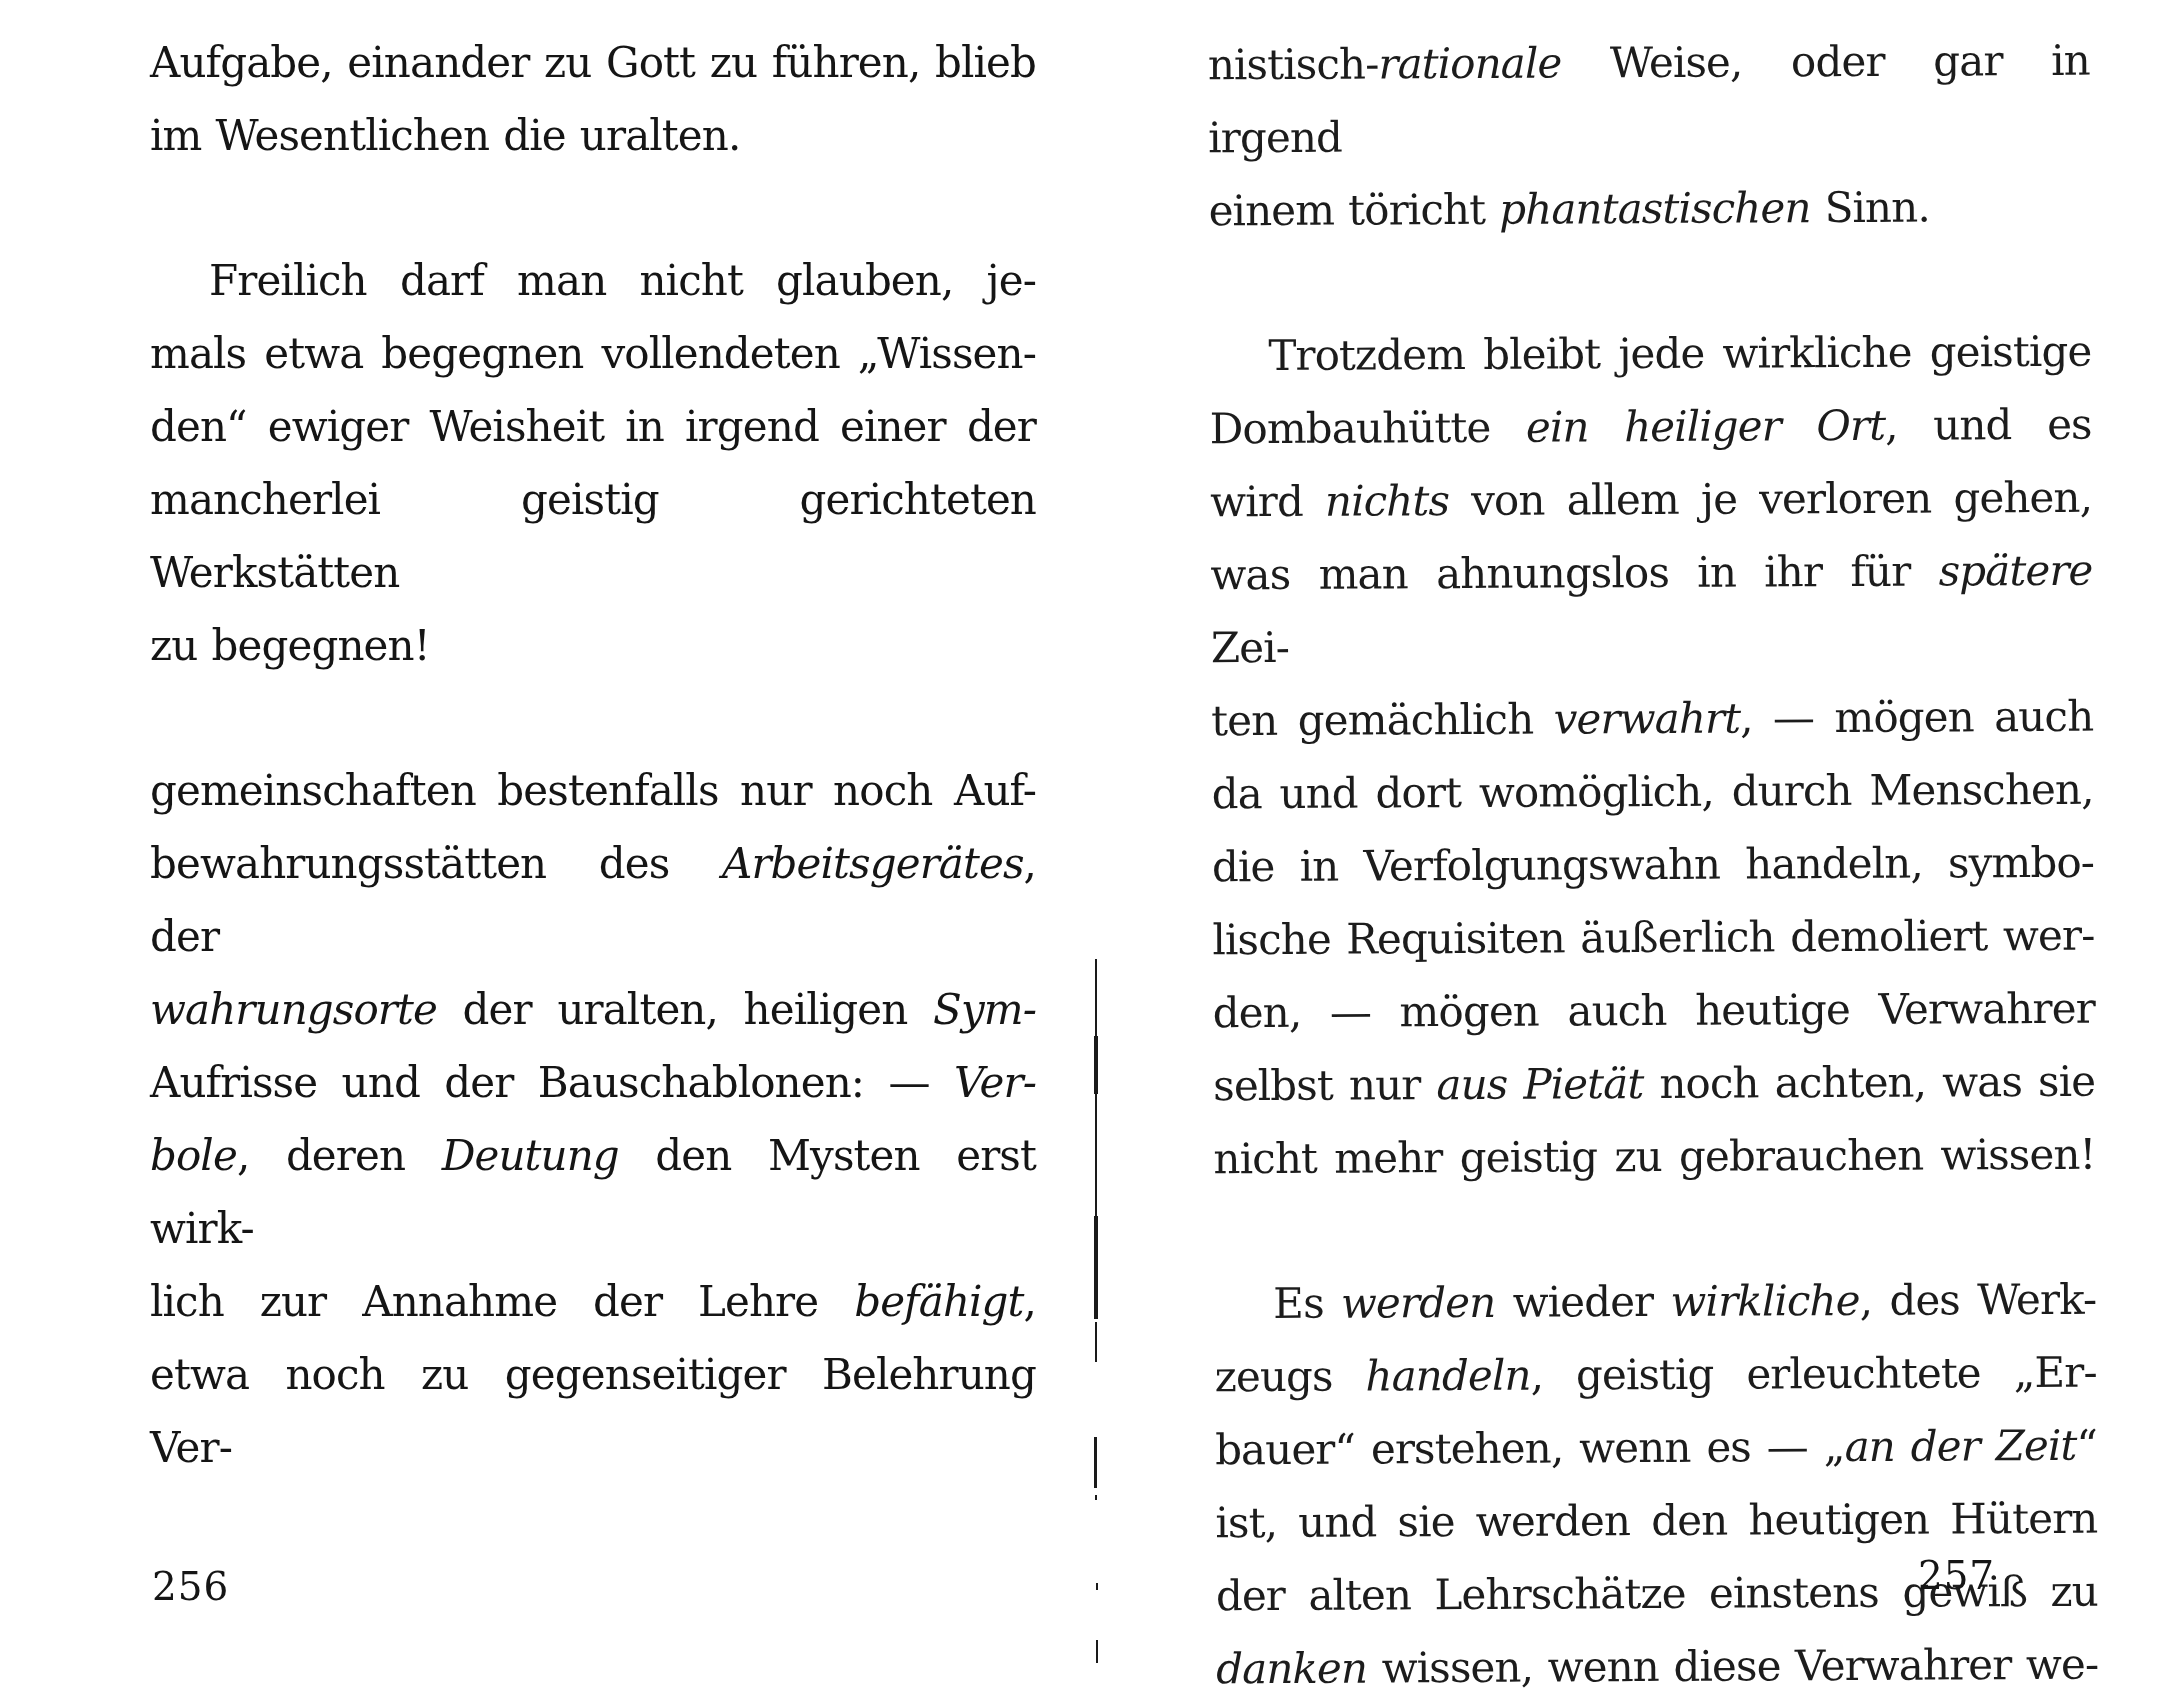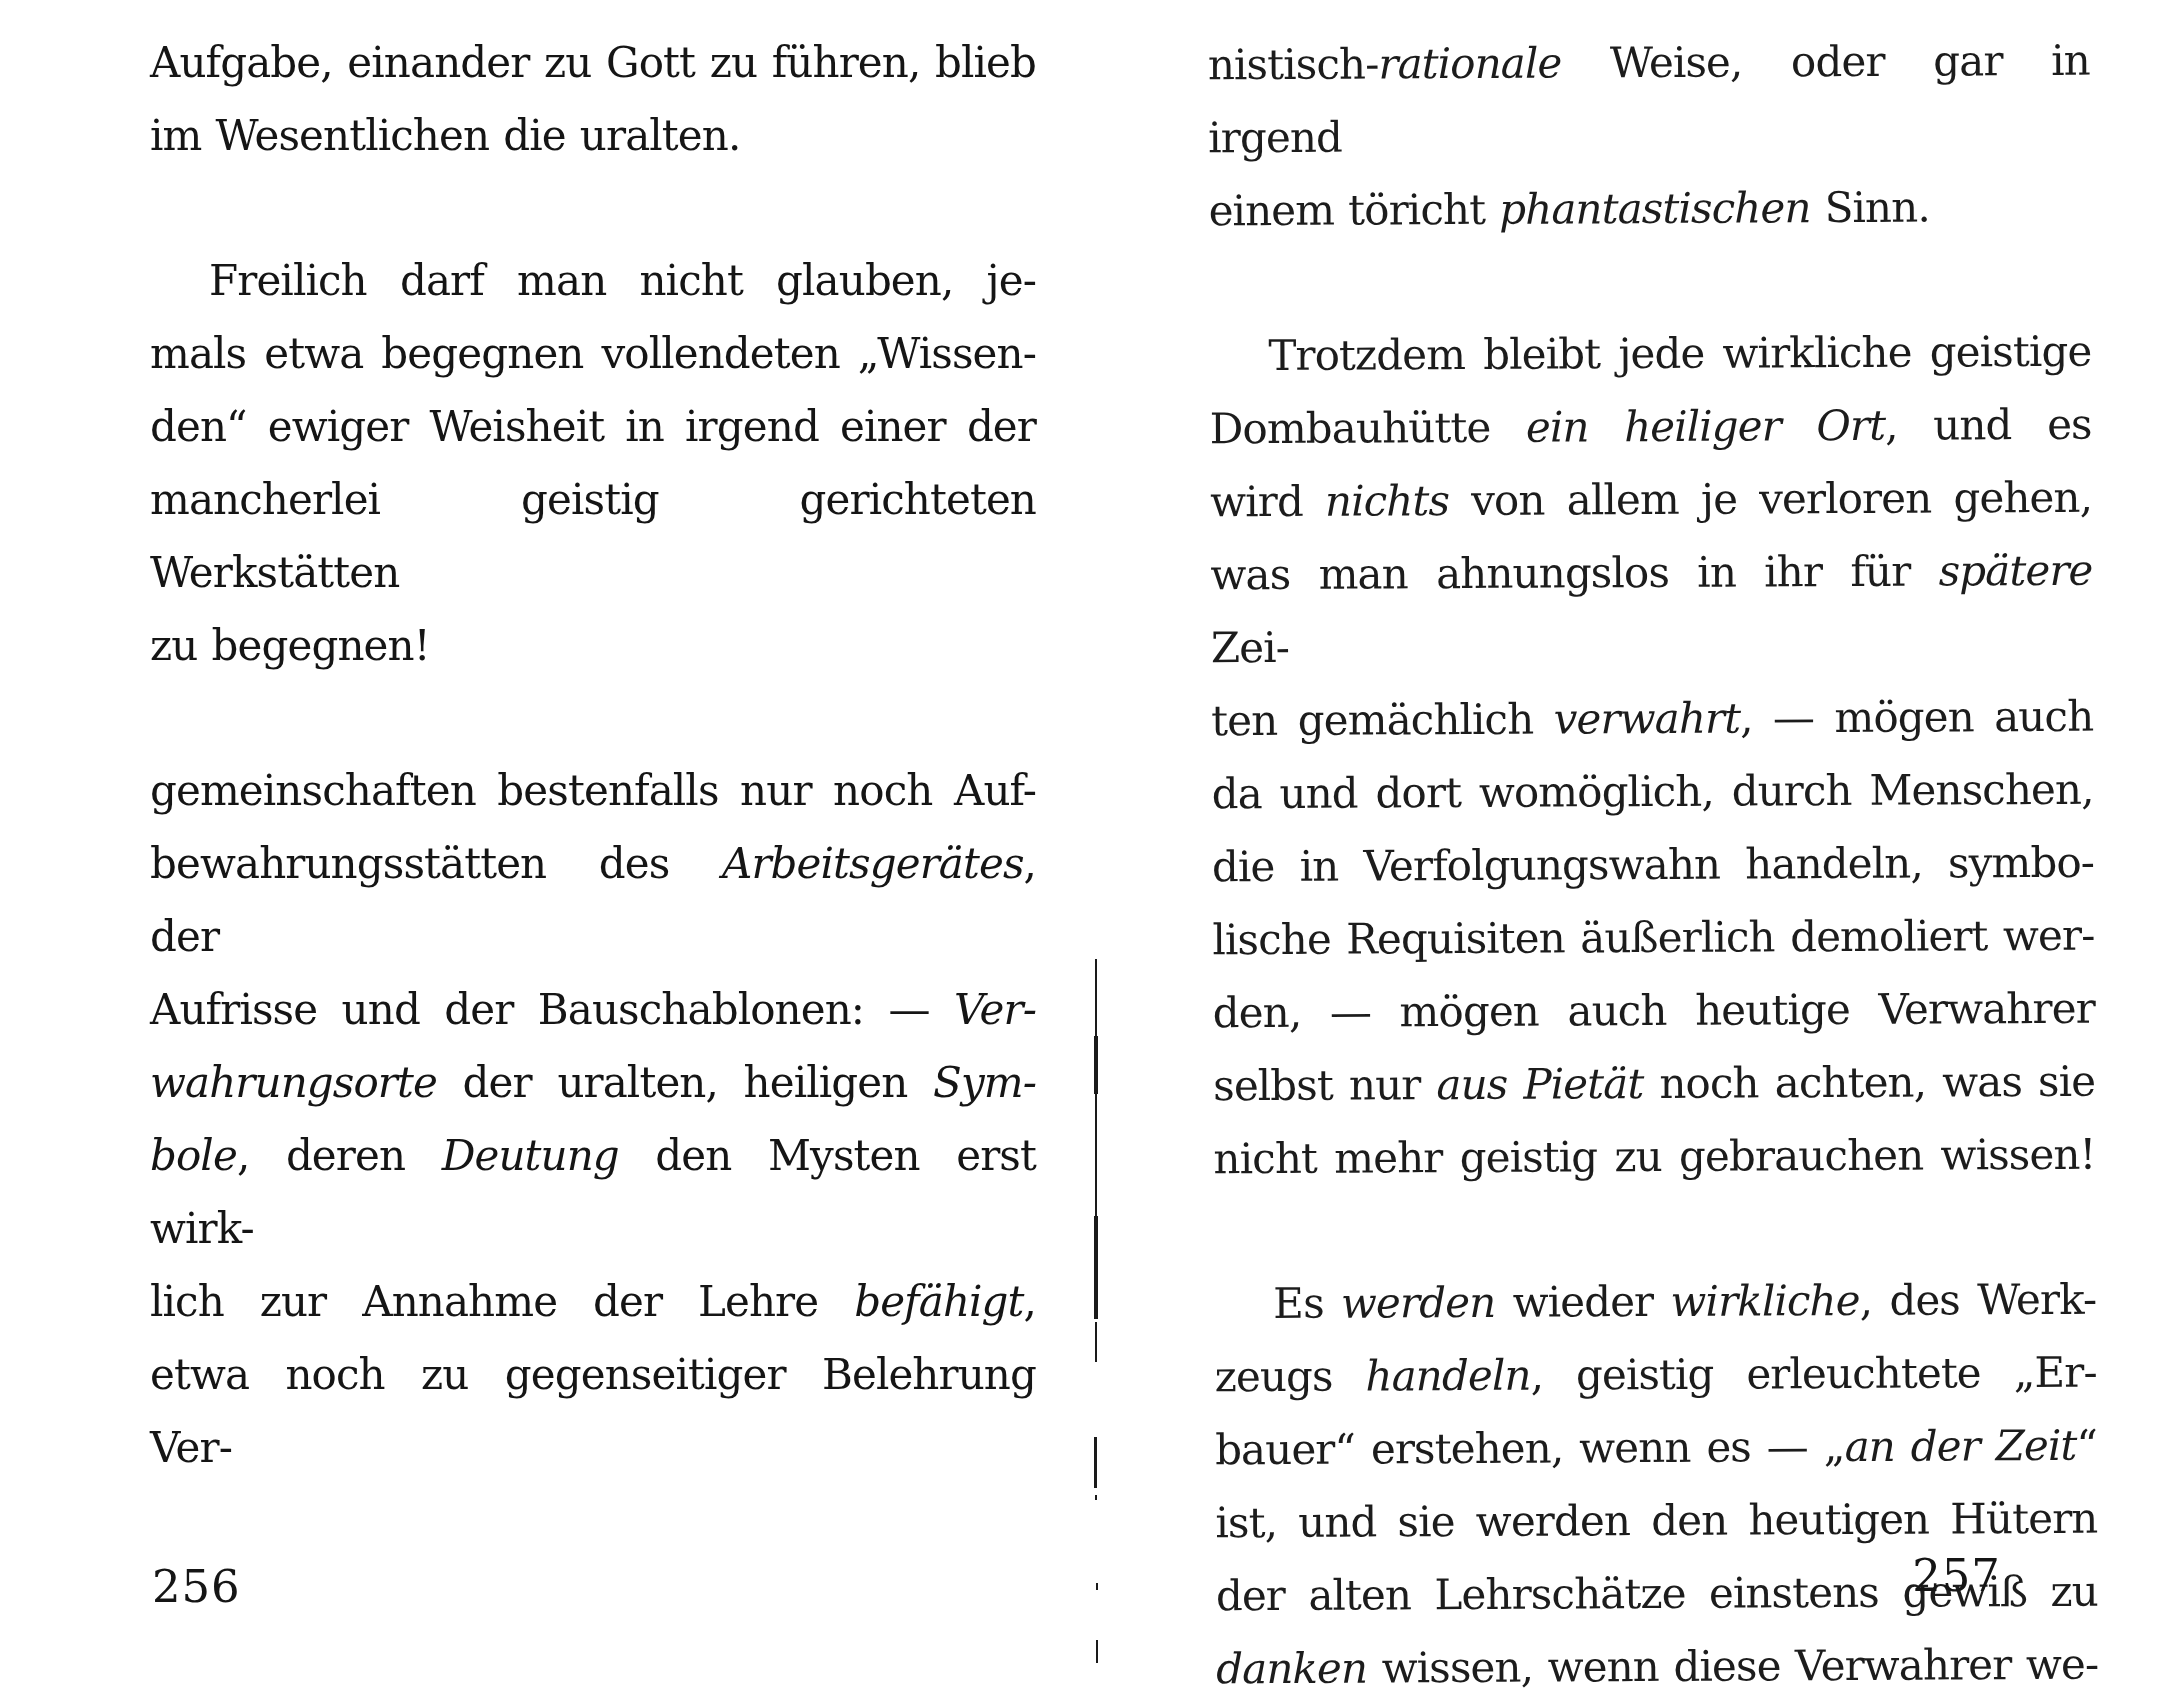--- a/index.html
+++ b/index.html
@@ -42,21 +42,21 @@
     text-align-last: justify;
   }
   .line.indent { text-indent: 59px; }
   .line.no-justify {
     text-align: left;
     text-align-last: left;
   }
   .line em { font-style: italic; }
   .page-number {
     position: absolute;
-    font-size: 45px;
+    font-size: 39px;
     line-height: 49px;
     letter-spacing: 0.9px;
   }
   .pn-left { left: 152px; top: 1562px; }
   .pn-right { left: 1869px; top: 1551px; width: 175px; text-align: center; }
   .gutter-mark {
     position: absolute;
     background: #1a1a1a;
   }
   .g1 { left: 1095px; top: 959px; width: 1.7px; height: 77px; }
@@ -80,22 +80,22 @@
     <div class="paragraph">
       <div class="line indent">Freilich darf man nicht glauben, je-</div>
       <div class="line">mals etwa begegnen vollendeten „Wissen-</div>
       <div class="line">den“ ewiger Weisheit in irgend einer der</div>
       <div class="line">mancherlei geistig gerichteten Werkstätten</div>
       <div class="line no-justify">zu begegnen!</div>
     </div>
     <div class="paragraph">
       <div class="line">gemeinschaften bestenfalls nur noch Auf-</div>
       <div class="line">bewahrungsstätten des <em>Arbeitsgerätes</em>, der</div>
+      <div class="line"><em>wahrungsorte</em> der uralten, heiligen <em>Sym-</em></div>
       <div class="line">Aufrisse und der Bauschablonen: — <em>Ver-</em></div>
-      <div class="line"><em>wahrungsorte</em> der uralten, heiligen <em>Sym-</em></div>
       <div class="line"><em>bole</em>, deren <em>Deutung</em> den Mysten erst wirk-</div>
       <div class="line">lich zur Annahme der Lehre <em>befähigt</em>,</div>
       <div class="line">etwa noch zu gegenseitiger Belehrung Ver-</div>
     </div>
   </div>
 
 <div class="page-col right-col">
     <div class="paragraph">
       <div class="line">nistisch-<em>rationale</em> Weise, oder gar in irgend</div>
       <div class="line no-justify">einem töricht <em>phantastischen</em> Sinn.</div>

